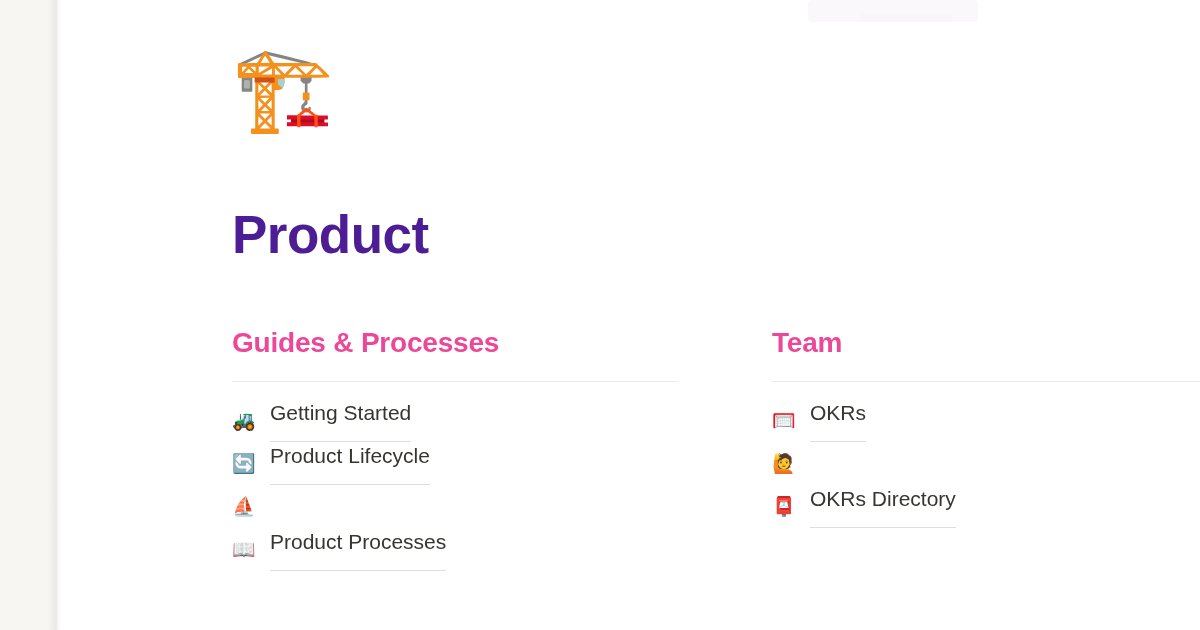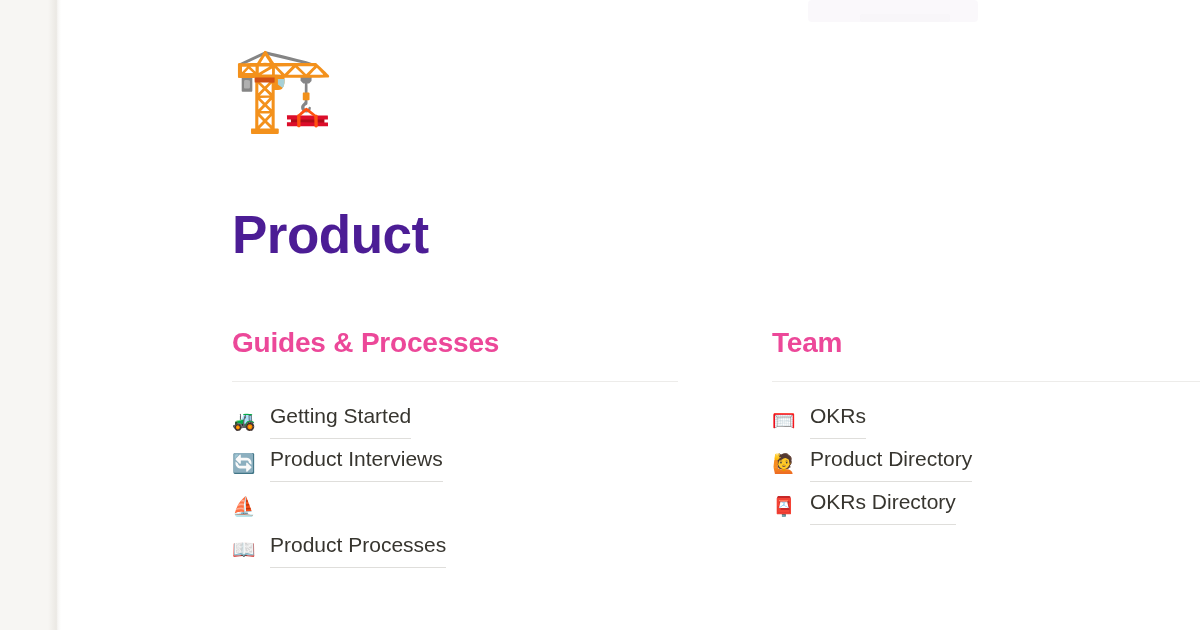--- a/index.html
+++ b/index.html
@@ -131,21 +131,21 @@
     text-align:left;
   }
 
   .link-text {
     margin-left:18px;
     font-size:21px;
     color:#37352F;
     line-height:1.3;
     white-space:nowrap;
     border-bottom:1px solid #DFDEDB;
-    padding-bottom:8px;
+    padding-bottom:14px;
     cursor:pointer;
   }
 </style>
 </head>
 <body>
 
 <div id="page">
 
   <div class="sidebar-strip"></div>
   <div class="sidebar-shadow"></div>
@@ -164,21 +164,21 @@
       <div class="column col-guides">
         <div class="section-heading">Guides &amp; Processes</div>
         <div class="section-divider"></div>
         <ul class="link-list">
           <li class="link-row">
             <span class="link-emoji">🚜</span>
             <span class="link-text">Getting Started</span>
           </li>
           <li class="link-row">
             <span class="link-emoji">🔄</span>
-            <span class="link-text">Product Interviews</span>
+            <span class="link-text">Product Lifecycle</span>
           </li>
           <li class="link-row">
             <span class="link-emoji">⛵</span>
           </li>
           <li class="link-row">
             <span class="link-emoji">📖</span>
             <span class="link-text">Product Processes</span>
           </li>
         </ul>
       </div>
@@ -186,21 +186,20 @@
       <div class="column col-team">
         <div class="section-heading">Team</div>
         <div class="section-divider"></div>
         <ul class="link-list">
           <li class="link-row">
             <span class="link-emoji">🥅</span>
             <span class="link-text">OKRs</span>
           </li>
           <li class="link-row">
             <span class="link-emoji">🙋</span>
-            <span class="link-text">Product Directory</span>
           </li>
           <li class="link-row">
             <span class="link-emoji">📮</span>
             <span class="link-text">OKRs Directory</span>
           </li>
         </ul>
       </div>
 
     </div>
   </div>

